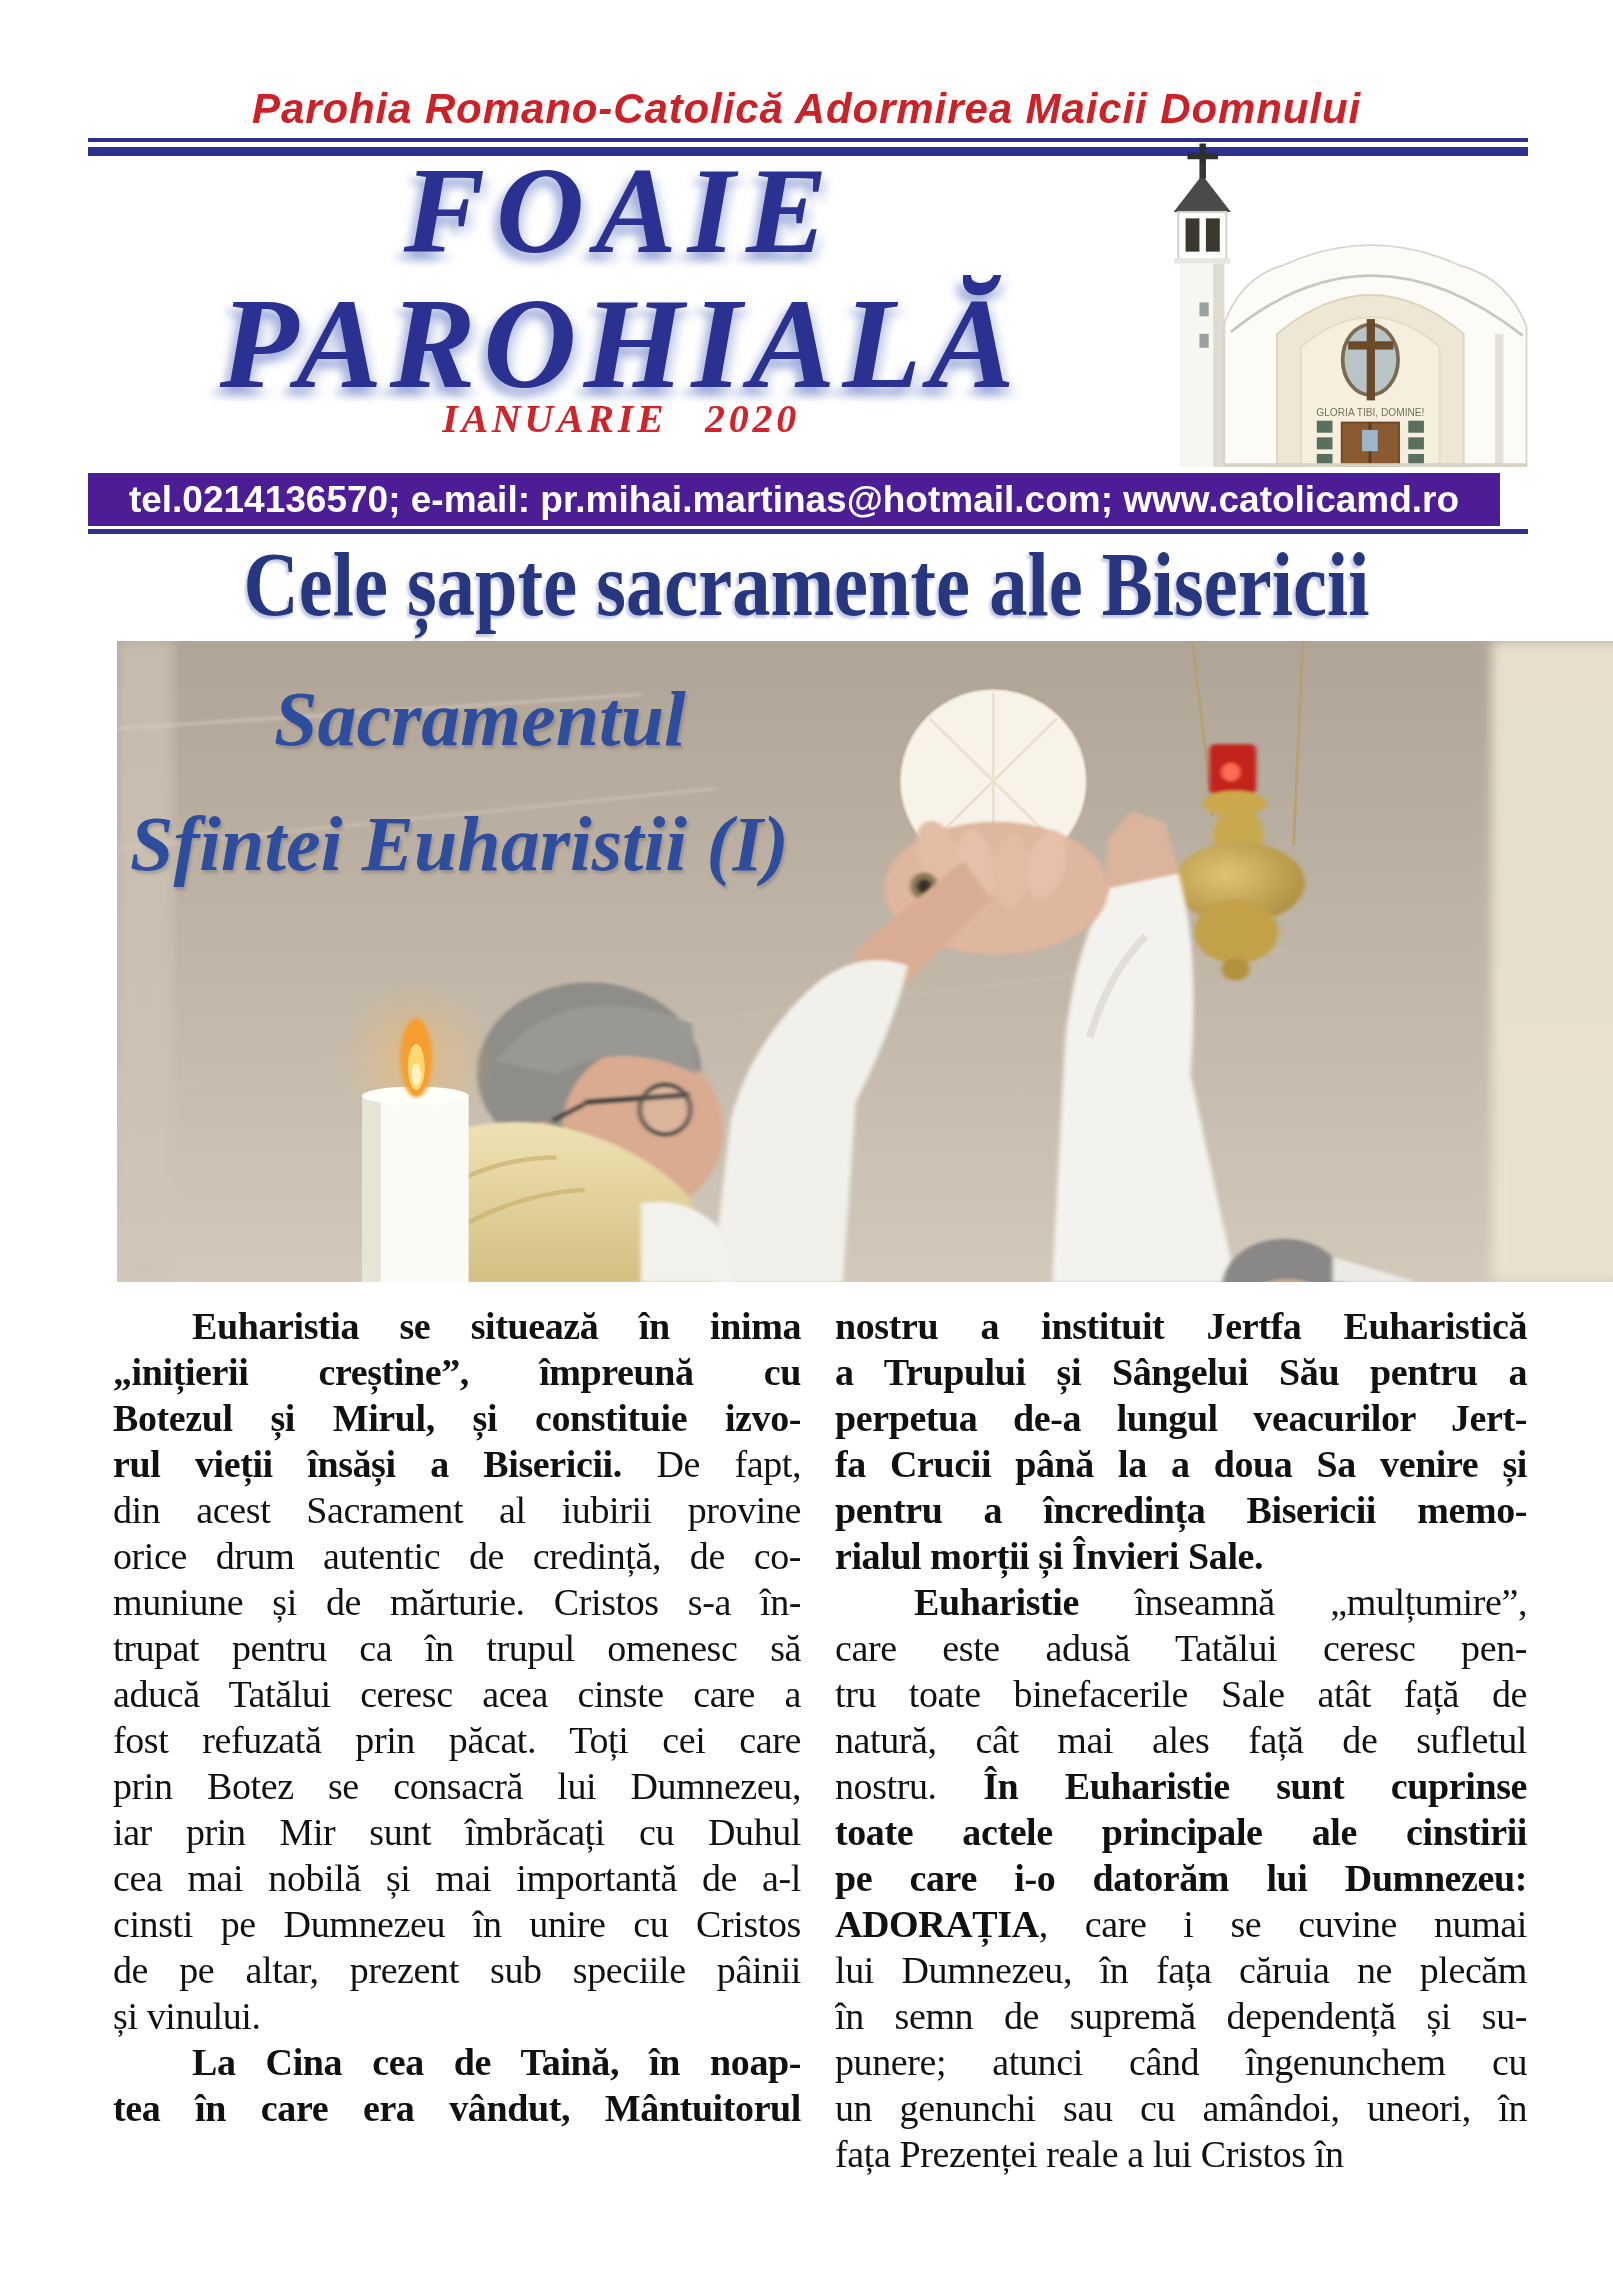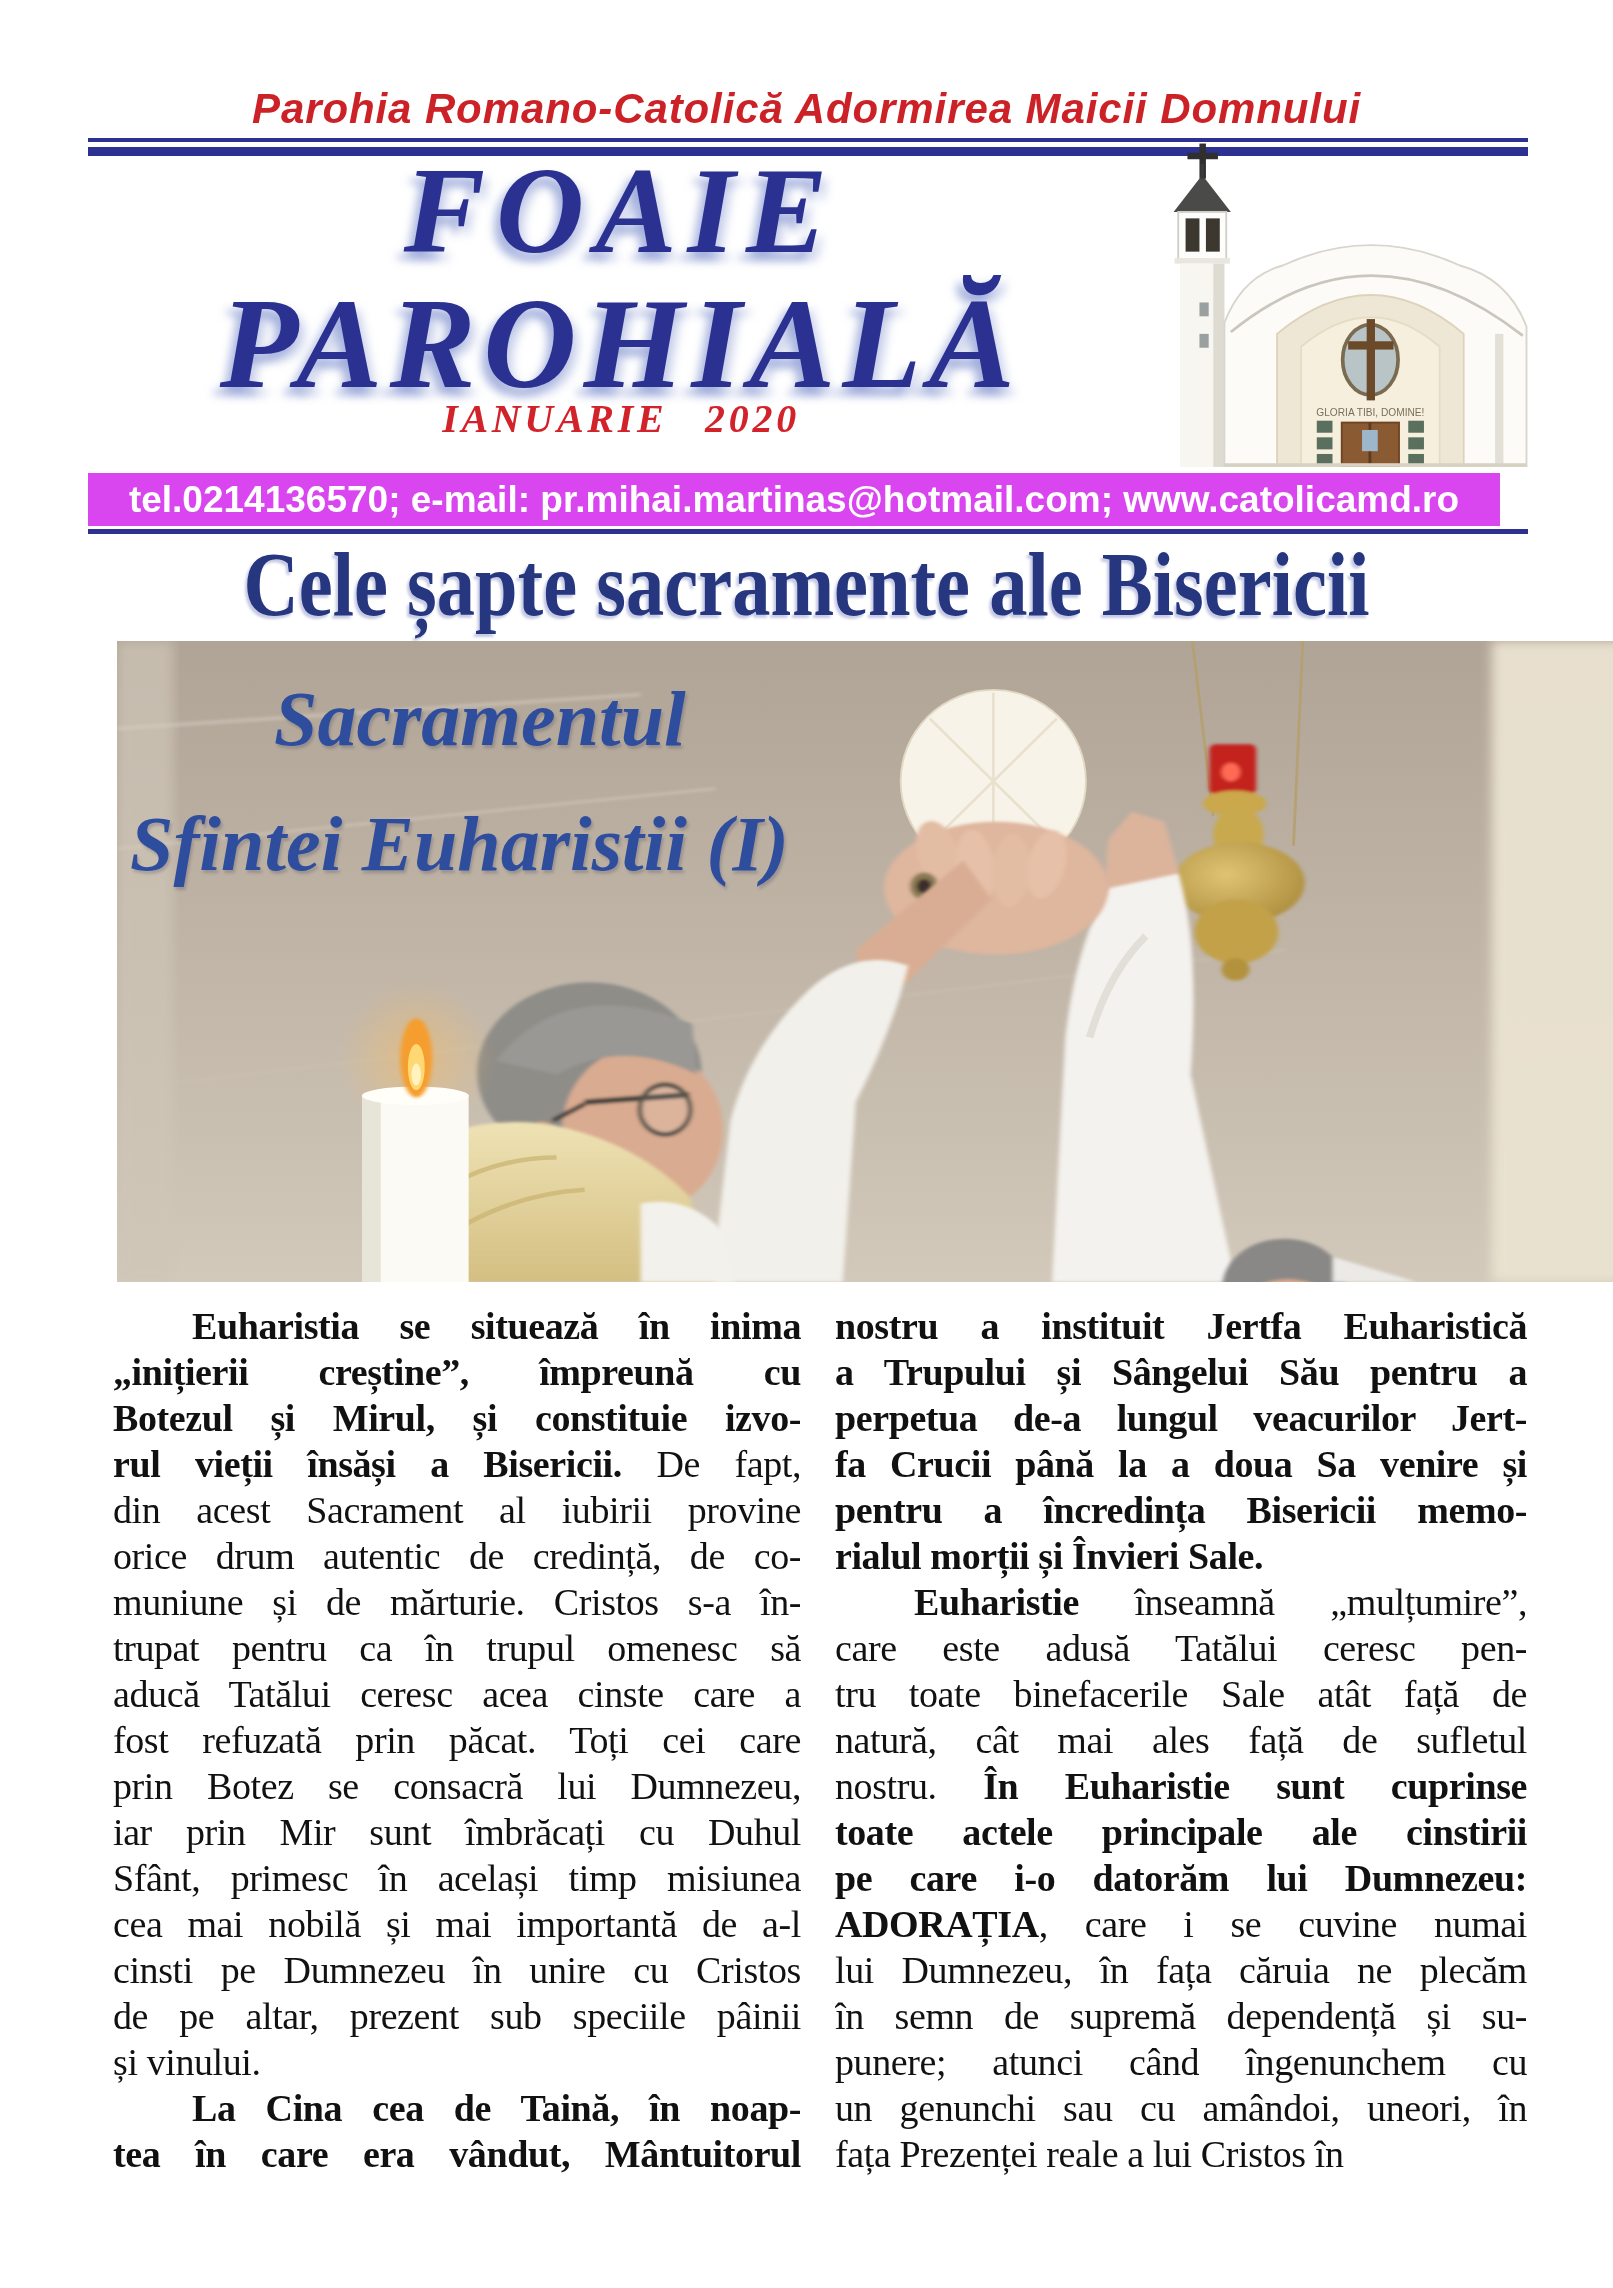--- a/index.html
+++ b/index.html
@@ -25,21 +25,21 @@
   .mh-foaie{top:12px;font-size:122px;letter-spacing:11px;}
   .mh-paroh{top:141px;font-size:129px;letter-spacing:7.4px;}
   .mh-date{position:absolute;left:50%;transform:translateX(-50%);top:261px;white-space:nowrap;
     font-family:"Liberation Serif", serif;font-weight:bold;font-style:italic;line-height:1;
     font-size:40px;letter-spacing:3.7px;word-spacing:24px;color:#d2232b;}
 
   
   .church{position:absolute;left:1120px;top:138px;width:413px;height:329px;}
 
   
-  .contact-bar{position:absolute;left:88px;top:473px;width:1412px;height:54px;background:#d946ef;}
+  .contact-bar{position:absolute;left:88px;top:473px;width:1412px;height:54px;background:#4c1d95;}
   .contact-bar .txt{position:absolute;left:0;top:0;width:100%;height:100%;
     display:flex;align-items:center;justify-content:center;
     font-family:"Liberation Sans", sans-serif;font-weight:bold;font-size:37px;color:#ffffff;
     letter-spacing:0px;white-space:nowrap;}
   .contact-underline-gap{position:absolute;left:88px;top:526px;width:1440px;height:2.8px;background:#ffffff;}
   .contact-underline{position:absolute;left:88px;top:529px;width:1440px;height:4.6px;background:#2c3192;}
 
   
   .section-title{position:absolute;top:538px;left:0;width:100%;text-align:center;
     font-family:"Liberation Serif", serif;font-weight:bold;font-size:90px;line-height:1.05;
@@ -267,21 +267,20 @@
       <div class="tline"><span class="b">Botezul și Mirul, și constituie izvo-</span></div>
       <div class="tline"><span class="b">rul vieții însăși a Bisericii. </span><span>De fapt,</span></div>
       <div class="tline"><span>din acest Sacrament al iubirii provine</span></div>
       <div class="tline"><span>orice drum autentic de credință, de co-</span></div>
       <div class="tline"><span>muniune și de mărturie. Cristos s-a în-</span></div>
       <div class="tline"><span>trupat pentru ca în trupul omenesc să</span></div>
       <div class="tline"><span>aducă Tatălui ceresc acea cinste care a</span></div>
       <div class="tline"><span>fost refuzată prin păcat. Toți cei care</span></div>
       <div class="tline"><span>prin Botez se consacră lui Dumnezeu,</span></div>
       <div class="tline"><span>iar prin Mir sunt îmbrăcați cu Duhul</span></div>
-      <div class="tline"><span>Sfânt, primesc în același timp misiunea</span></div>
       <div class="tline"><span>cea mai nobilă și mai importantă de a-l</span></div>
       <div class="tline"><span>cinsti pe Dumnezeu în unire cu Cristos</span></div>
       <div class="tline"><span>de pe altar, prezent sub speciile pâinii</span></div>
       <div class="tline last"><span>și vinului.</span></div>
       <div class="tline"><span class="ind"></span><span class="b">La Cina cea de Taină, în noap-</span></div>
       <div class="tline"><span class="b">tea în care era vândut, Mântuitorul</span></div>
     </div>
   <div class="col col-right">
       <div class="tline"><span class="b">nostru a instituit Jertfa Euharistică</span></div>
       <div class="tline"><span class="b">a Trupului și Sângelui Său pentru a</span></div>

